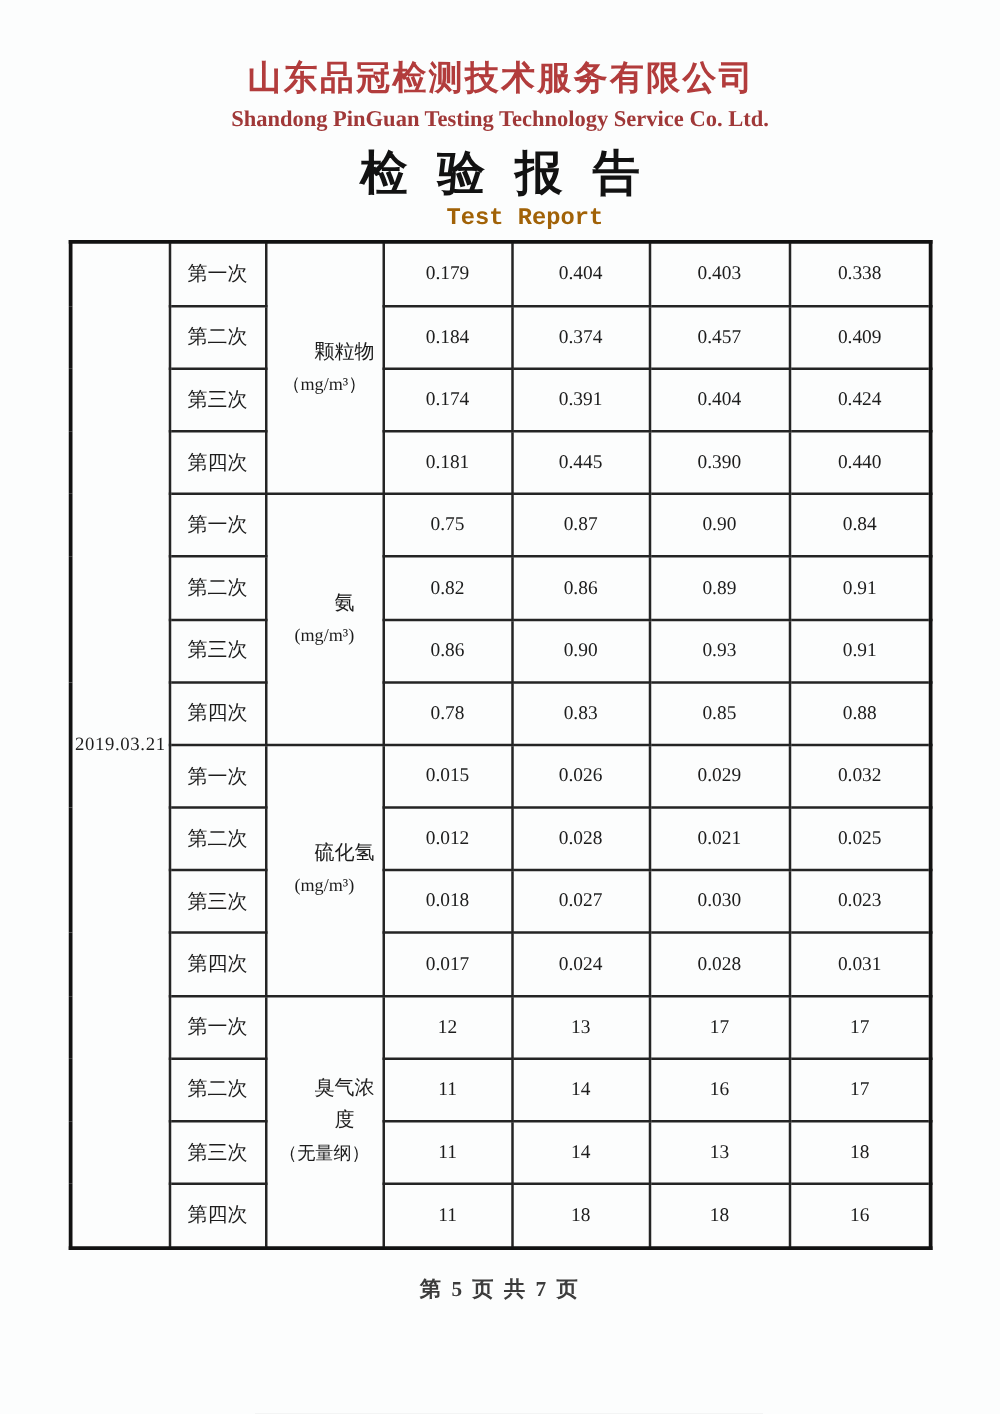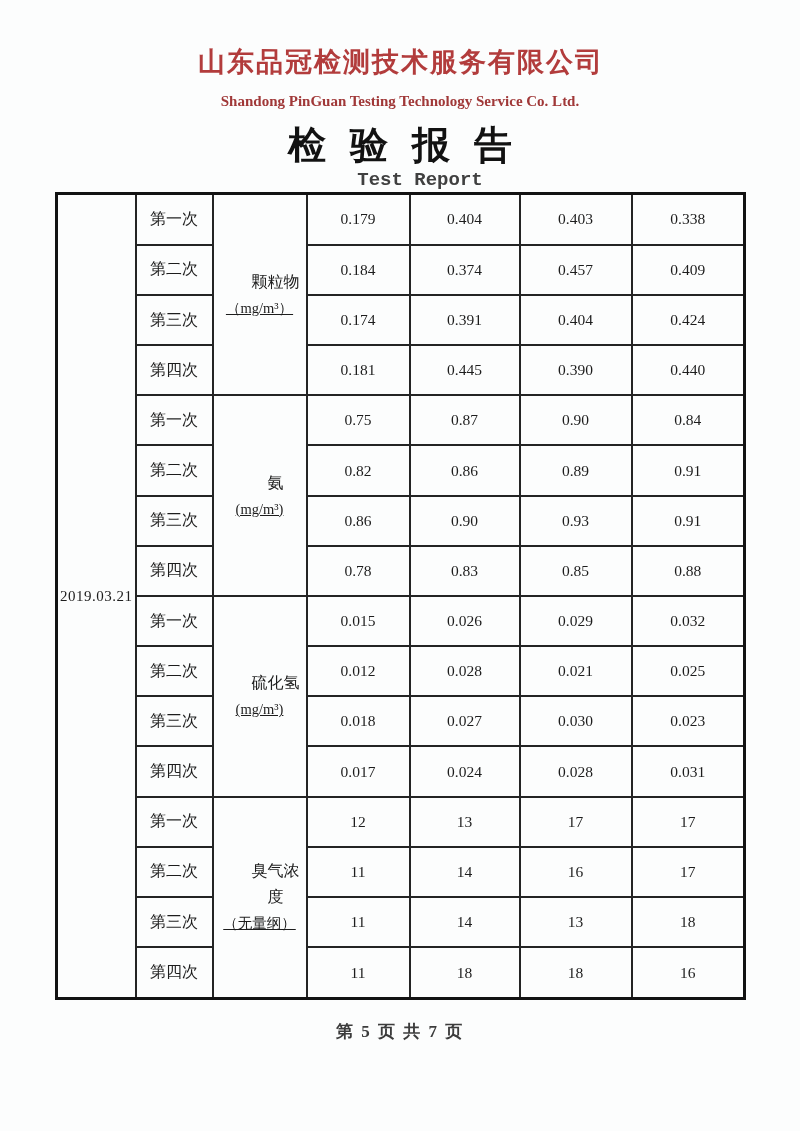--- a/index.html
+++ b/index.html
@@ -23,42 +23,42 @@
   }
   .company-zh {
     font-size: 27px;
     font-weight: bold;
     letter-spacing: 2px;
     text-indent: 2px;
     line-height: 40px;
     color: #b23c3c;
   }
   .company-en {
-    font-size: 15px;
+    font-size: 18px;
     font-weight: bold;
     line-height: 20px;
-    margin-top: 9px;
+    margin-top: 3px;
     color: #a03838;
   }
   .title-zh {
     margin-top: 13px;
     font-size: 38px;
     font-weight: bold;
     letter-spacing: 24px;
     text-indent: 24px;
     line-height: 42px;
     color: #121212;
   }
   .title-en {
     margin-top: 3px;
     font-size: 19px;
     font-weight: bold;
     font-family: "Liberation Mono", monospace;
     line-height: 22px;
-    color: #404040;
+    color: #a16207;
     padding-left: 40px;
   }
   table.report {
     position: absolute;
     left: 55px;
     top: 192px;
     width: 688px;
     height: 808px;
     border-collapse: collapse;
     table-layout: fixed;
@@ -81,21 +81,20 @@
   td.param-cell {
     font-size: 16px;
   }
   .param-name {
     line-height: 26px;
     margin-left: 32px;
   }
   .param-unit {
     line-height: 26px;
     font-size: 14.5px;
-    text-decoration: underline;
   }
   td.value-cell {
     font-size: 15.5px;
   }
   .footer {
     position: absolute;
     left: 0;
     top: 1020px;
     width: 100%;
     text-align: center;

